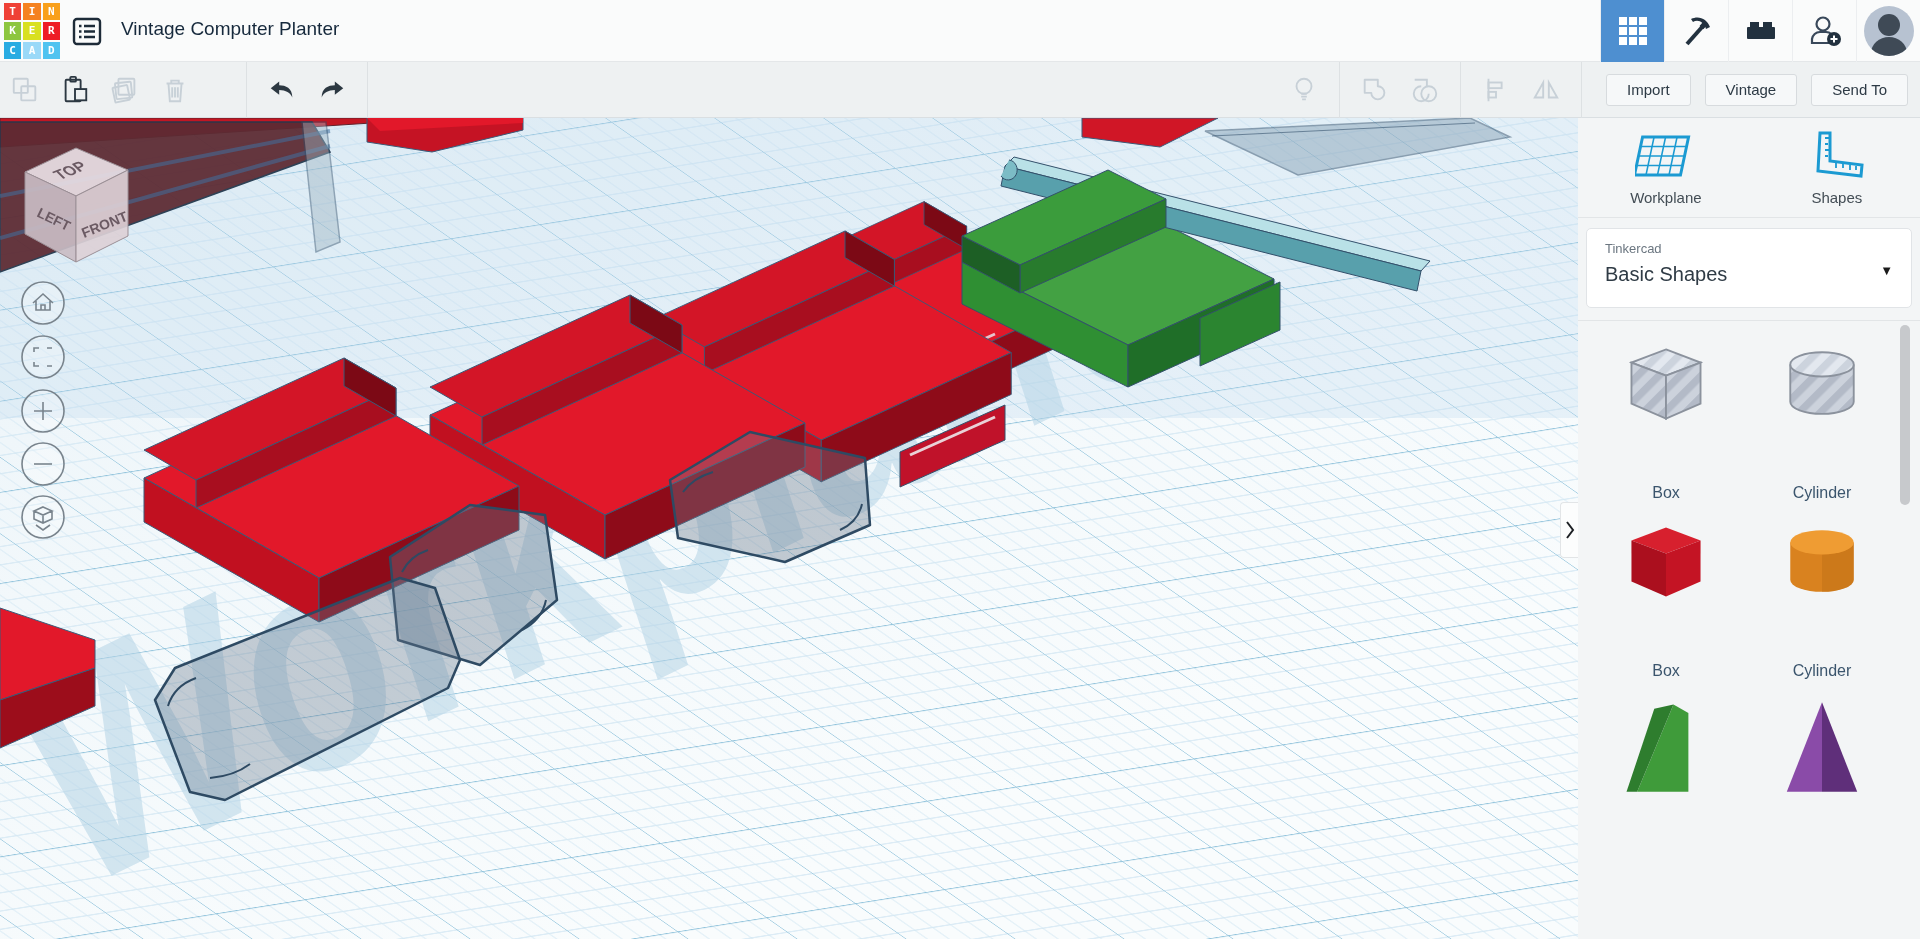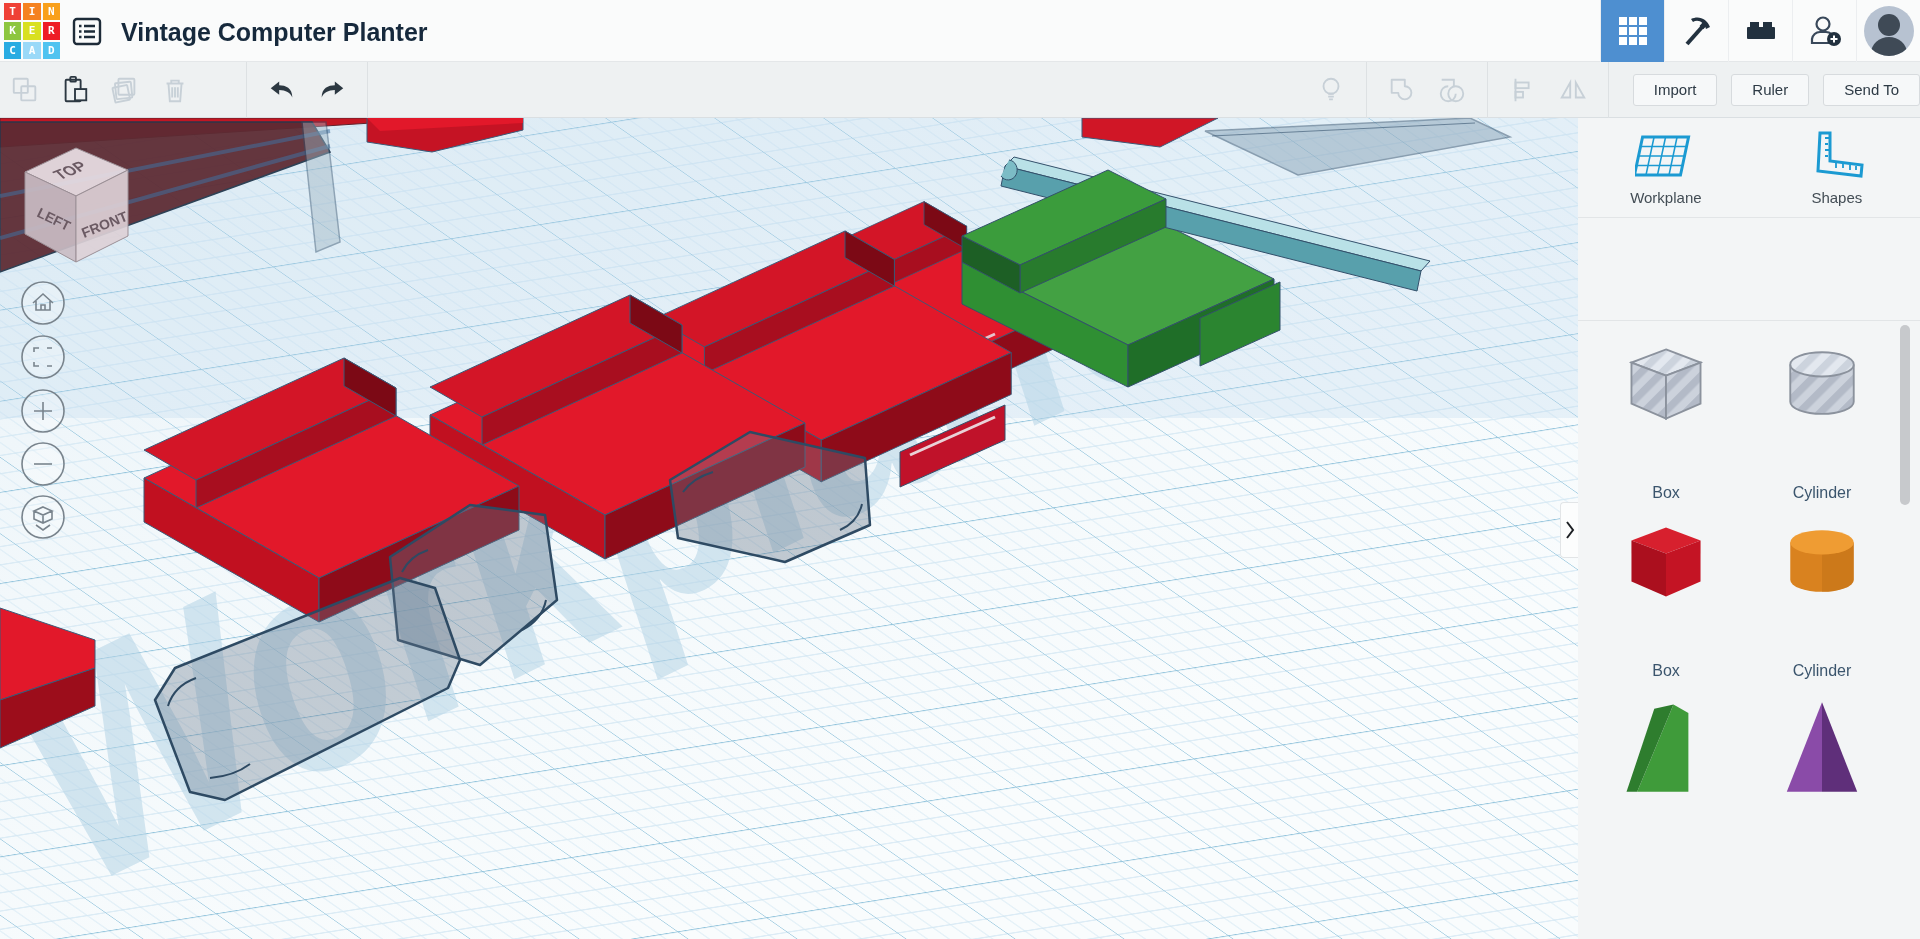--- a/index.html
+++ b/index.html
@@ -8,21 +8,21 @@
   #app { position:relative; width:1920px; height:939px; overflow:hidden; }
 
   
   .header { position:absolute; left:0; top:0; width:1920px; height:62px;
     background:#fafbfb; border-bottom:1px solid #e4e7e9; z-index:30; }
   .logo { position:absolute; left:4px; top:3px; width:56px; height:56px;
     display:grid; grid-template-columns:repeat(3,1fr); grid-template-rows:repeat(3,1fr); gap:2px; }
   .logo span { display:flex; align-items:center; justify-content:center;
     color:#fff; font-size:11px; font-weight:bold; font-family:"DejaVu Sans Mono",monospace; }
   .doc-menu { position:absolute; left:72px; top:17px; width:30px; height:29px; cursor:pointer; }
-  .doc-title { position:absolute; left:121px; top:18px; font-size:25px; font-weight:bold; color:#16293c; }
+  .doc-title { position:absolute; left:121px; top:18px; font-size:19px; font-weight:normal; color:#16293c; }
   .hnav { position:absolute; right:0; top:0; height:62px; display:flex; align-items:stretch; }
   .hnav .hbtn { width:64px; display:flex; align-items:center; justify-content:center; border-left:1px solid #eceef0; cursor:pointer; }
   .hnav .hbtn.active { background:#4e8fd0; }
   .avatar-wrap { width:64px; display:flex; align-items:center; justify-content:center; border-left:1px solid #eceef0; cursor:pointer; }
 
   
   .toolbar { position:absolute; left:0; top:62px; width:1920px; height:56px;
     background:#eef1f2; border-bottom:1px solid #dadfe2; z-index:25; display:flex; align-items:center; }
   .tico { width:34px; height:34px; margin:0 8px; display:flex; align-items:center; justify-content:center; cursor:pointer; }
   .tsep { width:1px; height:56px; background:#dde1e3; margin:0 10px; }
@@ -224,20 +224,25 @@
         <svg width="62" height="52" viewBox="0 0 62 52">
           <g stroke="#1b9ad2" fill="none" stroke-width="3">
             <path d="M14 4 L24 4 L24 32 L56 36 L55 47 L12 42 Z"></path>
             <path d="M19 9h5 M19 15h3 M19 21h5 M19 27h3 M30 34v5 M37 35v4 M44 36v5 M50 37v4" stroke-width="1.8"></path>
           </g>
         </svg>
         <span class="plabel">Shapes</span>
       </div>
     </div>
 
+    <div class="lib-card">
+      <div class="lib-brand">Tinkercad</div>
+      <div class="lib-selected">Basic Shapes</div>
+      <div class="lib-caret">▼</div>
+    </div>
     <div class="grid-sep"></div>
 
     <div class="shape-grid">
       <div class="shape-cell">
         <svg width="96" height="96" viewBox="0 0 90 90">
           <polygon points="45,8 82,22 45,36 8,22" fill="url(#stripesL)" stroke="#8b929d" stroke-width="2"></polygon>
           <polygon points="8,22 45,36 45,82 8,66" fill="url(#stripes)" stroke="#8b929d" stroke-width="2"></polygon>
           <polygon points="45,36 82,22 82,66 45,82" fill="url(#stripes)" stroke="#8b929d" stroke-width="2"></polygon>
         </svg>
         <span class="slabel">Box</span>
@@ -347,22 +352,22 @@
             <rect x="8" y="18" width="8" height="6"></rect>
         </svg>
       </div>
       <div class="tico">
         <svg width="30" height="30" viewBox="0 0 32 32" class="stroke-dis">
           <path d="M13 8 L13 24 L4 24 Z M19 8 L19 24 L28 24 Z"></path>
         </svg>
       </div>
       <div class="tsep"></div>
       <div class="tbtn">Import</div>
-      <div class="tbtn">Ruler</div>
-      <div class="tbtn" style="">Send To</div>
+      <div class="tbtn">Vintage</div>
+      <div class="tbtn" style="margin-right:12px">Send To</div>
     </div>
   </div>
 
   <div class="header">
     <div class="logo">
       <span style="background: rgb(239, 65, 54);">T</span>
       <span style="background: rgb(245, 130, 32);">I</span>
       <span style="background: rgb(249, 160, 27);">N</span>
       <span style="background: rgb(141, 198, 63);">K</span>
       <span style="background: rgb(217, 224, 33);">E</span>

